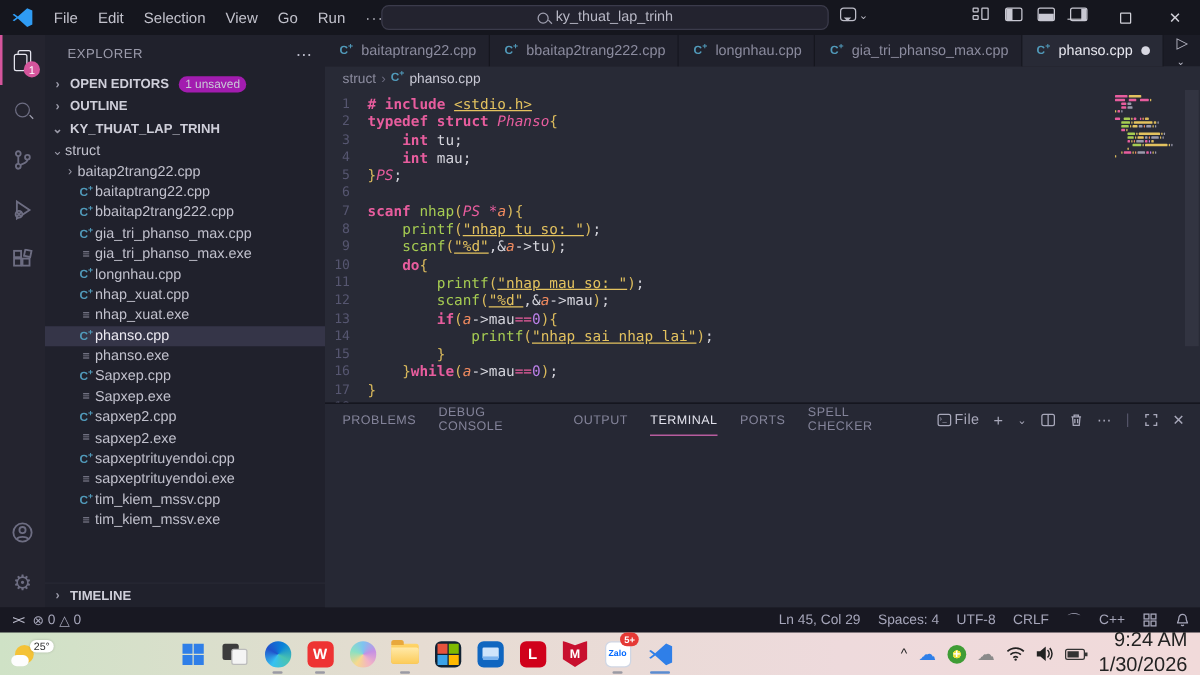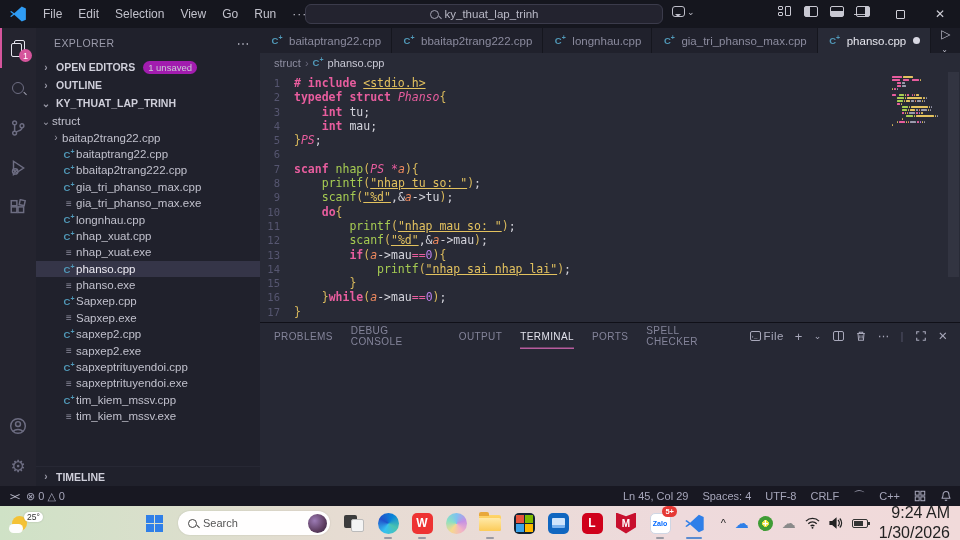--- a/index.html
+++ b/index.html
@@ -732,25 +732,20 @@
   </div>
   <div id="task-icons">
     <div class="tk-btn">
       <span id="start-ico">
           <span></span>
           <span></span>
           <span></span>
           <span></span>
         </span>
     </div>
-    <div id="search-pill">
-      <span class="mag"></span>
-      <span class="txt">Search</span>
-      <span id="search-avatar"></span>
-    </div>
     <div class="tk-btn">
       <span id="taskview">
           <span class="s1"></span>
           <span class="s2"></span>
         </span>
     </div>
     <div class="tk-btn">
       <span id="edge-ico"></span>
         <span class="runline"></span>
     </div>

